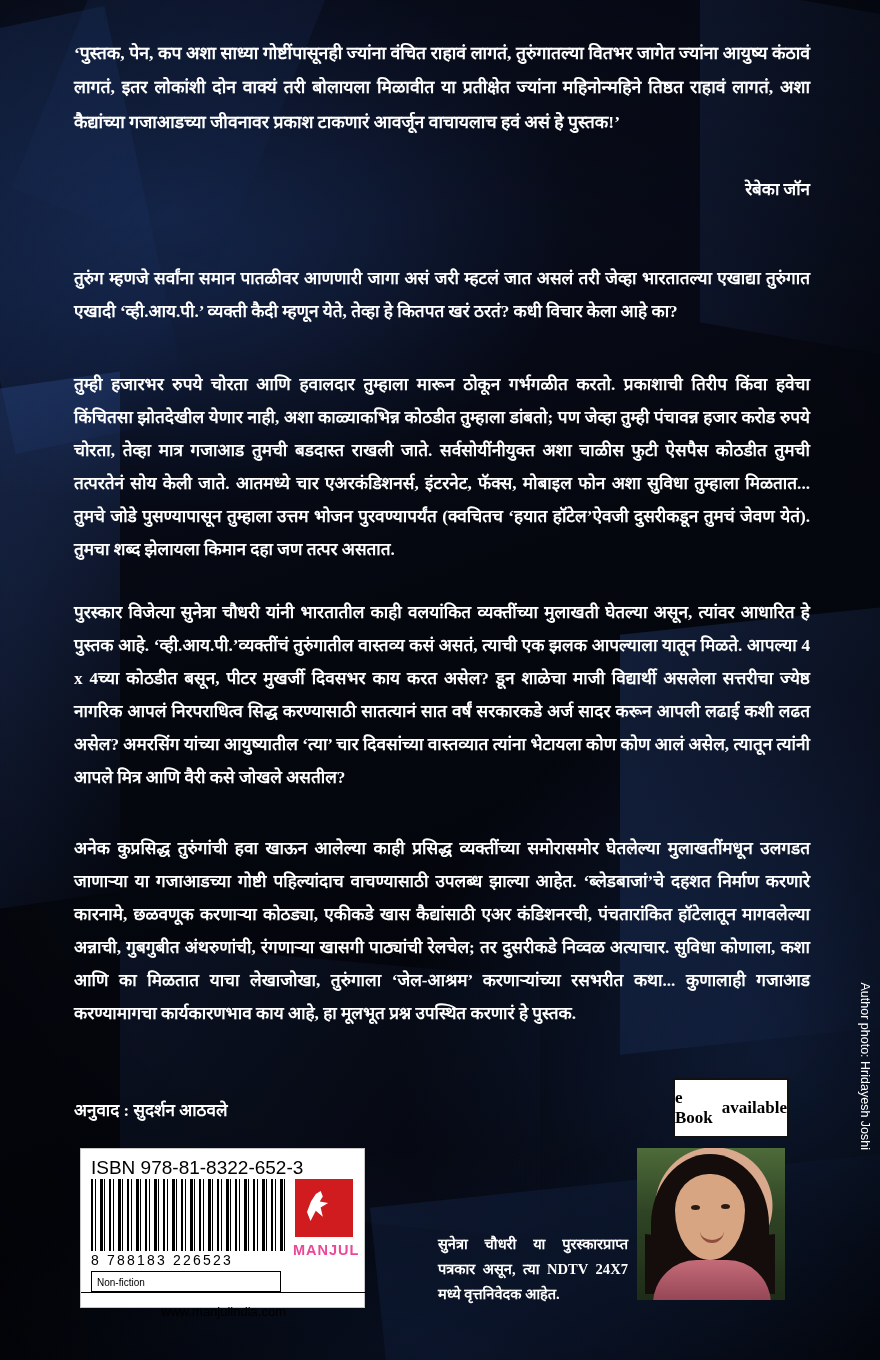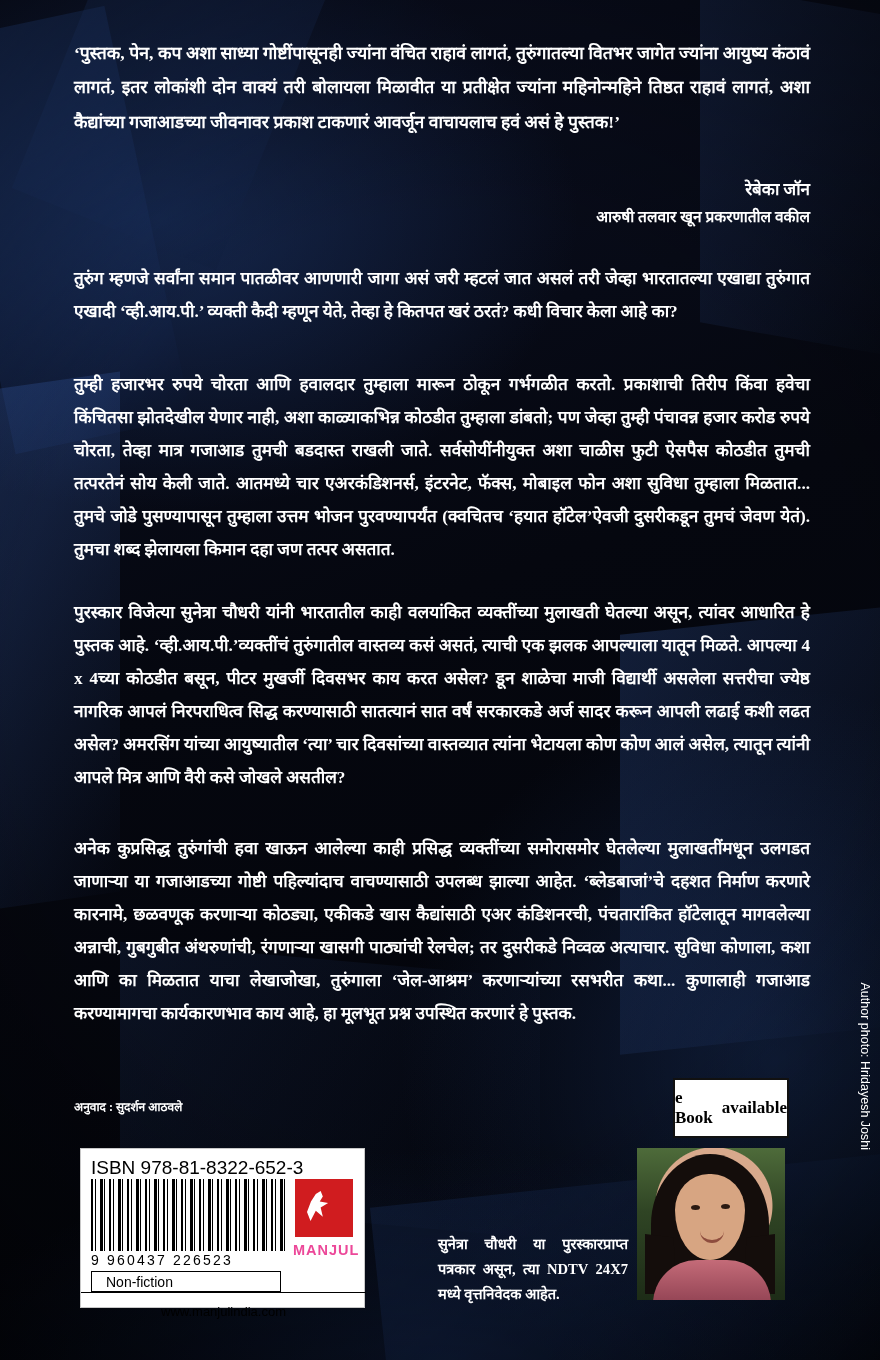--- a/index.html
+++ b/index.html
@@ -94,21 +94,21 @@
   #p3 { top: 596px; }
   #p4 { top: 832px; }
 
   .translator {
     position: absolute;
     left: 74px;
     top: 1098px;
     color: #ffffff;
     font-family: "Liberation Serif", serif;
     font-weight: 700;
-    font-size: 12px;
+    font-size: 17px;
   }
 
   
   .ebook-badge {
     position: absolute;
     left: 673px;
     top: 1078px;
     width: 112px;
     height: 56px;
     background: #ffffff;
@@ -166,23 +166,23 @@
     letter-spacing: 2.2px;
     font-family: "Liberation Sans", sans-serif;
   }
   .nonfiction-box {
     position: absolute;
     left: 10px;
     top: 122px;
     width: 190px;
     height: 21px;
     border: 1px solid #000;
-    font-size: 14px;
+    font-size: 10px;
     line-height: 21px;
-    padding-left: 14px;
+    padding-left: 5px;
     box-sizing: border-box;
   }
   .website {
     position: absolute;
     left: 0;
     top: 143px;
     width: 285px;
     text-align: center;
     font-size: 13px;
     border-top: 1px solid #000;
@@ -315,42 +315,41 @@
   <div class="bg-shape" style="left:380px;top:1180px;width:520px;height:220px;transform:rotate(-6deg);opacity:.22;"></div>
   <div class="vignette"></div>
 </div>
 
 <div class="content">
 
   <div class="quote-block">‘पुस्तक, पेन, कप अशा साध्या गोष्टींपासूनही ज्यांना वंचित राहावं लागतं, तुरुंगातल्या वितभर जागेत ज्यांना आयुष्य कंठावं लागतं, इतर लोकांशी दोन वाक्यं तरी बोलायला मिळावीत या प्रतीक्षेत ज्यांना महिनोन्महिने तिष्ठत राहावं लागतं, अशा कैद्यांच्या गजाआडच्या जीवनावर प्रकाश टाकणारं आवर्जून वाचायलाच हवं असं हे पुस्तक!’</div>
 
   <div class="quote-attrib">
     <div>रेबेका जॉन</div>
-    <div class="role">आरुषी तलवार खून प्रकरणातील वकील</div>
   </div>
 
   <div class="body-para" id="p1">तुरुंग म्हणजे सर्वांना समान पातळीवर आणणारी जागा असं जरी म्हटलं जात असलं तरी जेव्हा भारतातल्या एखाद्या तुरुंगात एखादी ‘व्ही.आय.पी.’ व्यक्ती कैदी म्हणून येते, तेव्हा हे कितपत खरं ठरतं? कधी विचार केला आहे का?</div>
 
   <div class="body-para" id="p2">तुम्ही हजारभर रुपये चोरता आणि हवालदार तुम्हाला मारून ठोकून गर्भगळीत करतो. प्रकाशाची तिरीप किंवा हवेचा किंचितसा झोतदेखील येणार नाही, अशा काळ्याकभिन्न कोठडीत तुम्हाला डांबतो; पण जेव्हा तुम्ही पंचावन्न हजार करोड रुपये चोरता, तेव्हा मात्र गजाआड तुमची बडदास्त राखली जाते. सर्वसोयींनीयुक्त अशा चाळीस फुटी ऐसपैस कोठडीत तुमची तत्परतेनं सोय केली जाते. आतमध्ये चार एअरकंडिशनर्स, इंटरनेट, फॅक्स, मोबाइल फोन अशा सुविधा तुम्हाला मिळतात... तुमचे जोडे पुसण्यापासून तुम्हाला उत्तम भोजन पुरवण्यापर्यंत (क्वचितच ‘हयात हॉटेल’ऐवजी दुसरीकडून तुमचं जेवण येतं). तुमचा शब्द झेलायला किमान दहा जण तत्पर असतात.</div>
 
   <div class="body-para" id="p3">पुरस्कार विजेत्या सुनेत्रा चौधरी यांनी भारतातील काही वलयांकित व्यक्तींच्या मुलाखती घेतल्या असून, त्यांवर आधारित हे पुस्तक आहे. ‘व्ही.आय.पी.’व्यक्तींचं तुरुंगातील वास्तव्य कसं असतं, त्याची एक झलक आपल्याला यातून मिळते. आपल्या 4 x 4च्या कोठडीत बसून, पीटर मुखर्जी दिवसभर काय करत असेल? डून शाळेचा माजी विद्यार्थी असलेला सत्तरीचा ज्येष्ठ नागरिक आपलं निरपराधित्व सिद्ध करण्यासाठी सातत्यानं सात वर्षं सरकारकडे अर्ज सादर करून आपली लढाई कशी लढत असेल? अमरसिंग यांच्या आयुष्यातील ‘त्या’ चार दिवसांच्या वास्तव्यात त्यांना भेटायला कोण कोण आलं असेल, त्यातून त्यांनी आपले मित्र आणि वैरी कसे जोखले असतील?</div>
 
   <div class="body-para" id="p4">अनेक कुप्रसिद्ध तुरुंगांची हवा खाऊन आलेल्या काही प्रसिद्ध व्यक्तींच्या समोरासमोर घेतलेल्या मुलाखतींमधून उलगडत जाणाऱ्या या गजाआडच्या गोष्टी पहिल्यांदाच वाचण्यासाठी उपलब्ध झाल्या आहेत. ‘ब्लेडबाजां’चे दहशत निर्माण करणारे कारनामे, छळवणूक करणाऱ्या कोठड्या, एकीकडे खास कैद्यांसाठी एअर कंडिशनरची, पंचतारांकित हॉटेलातून मागवलेल्या अन्नाची, गुबगुबीत अंथरुणांची, रंगणाऱ्या खासगी पाठ्यांची रेलचेल; तर दुसरीकडे निव्वळ अत्याचार. सुविधा कोणाला, कशा आणि का मिळतात याचा लेखाजोखा, तुरुंगाला ‘जेल-आश्रम’ करणाऱ्यांच्या रसभरीत कथा... कुणालाही गजाआड करण्यामागचा कार्यकारणभाव काय आहे, हा मूलभूत प्रश्न उपस्थित करणारं हे पुस्तक.</div>
 
   <div class="translator">अनुवाद : सुदर्शन आठवले</div>
 
   <div class="ebook-badge">
     <div class="l1">e Book</div>
     <div class="l2">available</div>
   </div>
 
   <div class="isbn-panel">
     <div class="isbn-text">ISBN 978-81-8322-652-3</div>
     <div class="barcode"></div>
-    <div class="barcode-digits">9 960437 226523</div>
+    <div class="barcode-digits">8 788183 226523</div>
     <div class="nonfiction-box">Non-fiction</div>
     <div class="website">www.manjulindia.com</div>
 
     <div class="pub-logo">
       <div class="mark"></div>
       <div class="name">MANJUL</div>
     </div>
   </div>
 
   <div class="author-photo">

